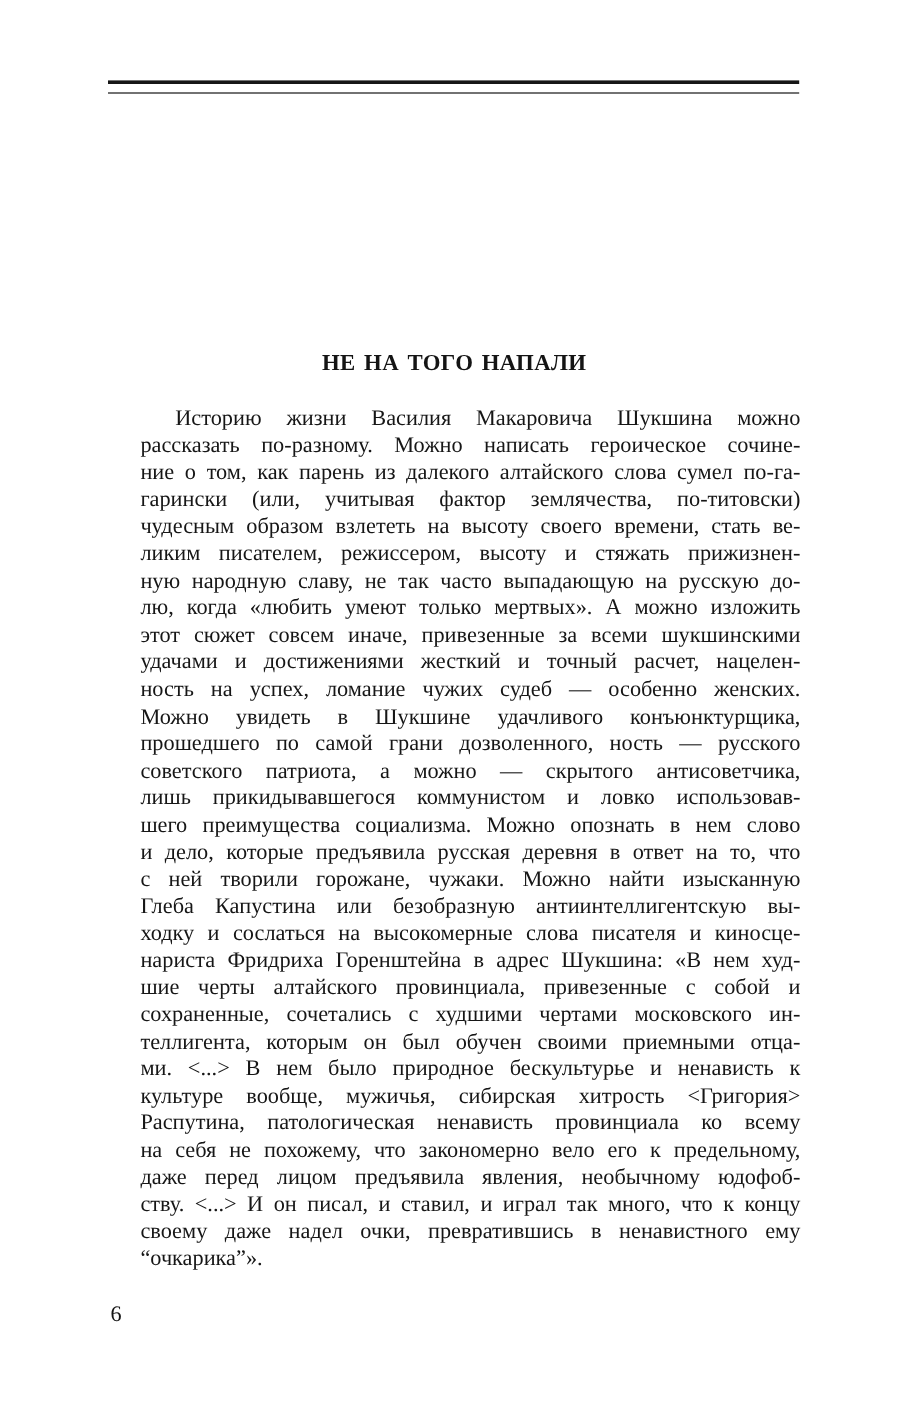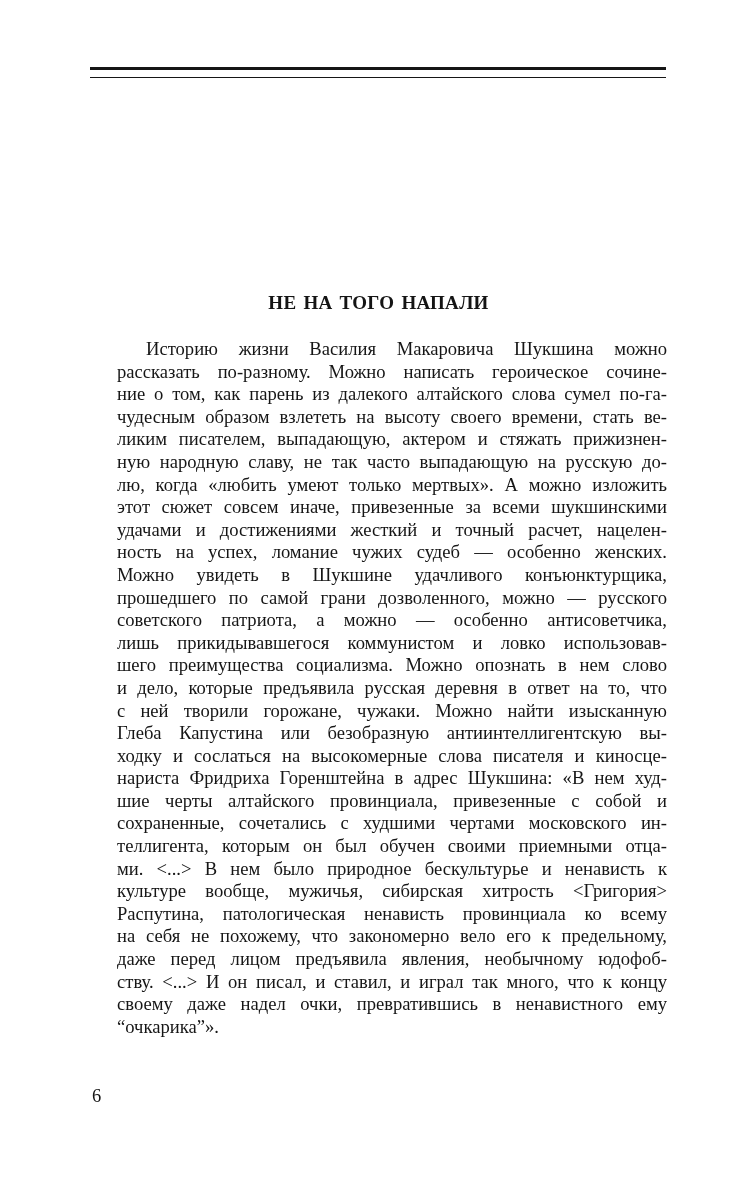--- a/index.html
+++ b/index.html
@@ -73,30 +73,31 @@
 </head>
 <body>
 
 <div class="page">
   <div class="header-rule"></div>
   <h1 class="chapter-title">НЕ НА ТОГО НАПАЛИ</h1>
   <div class="body-text">
       <div class="line first">Историю жизни Василия Макаровича Шукшина можно</div>
       <div class="line">рассказать по-разному. Можно написать героическое сочине-</div>
       <div class="line">ние о том, как парень из далекого алтайского слова сумел по-га-</div>
+      <div class="line">гарински (или, учитывая фактор землячества, по-титовски)</div>
       <div class="line">чудесным образом взлететь на высоту своего времени, стать ве-</div>
-      <div class="line">ликим писателем, выпадающую, актером и стяжать прижизнен-</div>
+      <div class="line">ликим писателем, режиссером, высоту и стяжать прижизнен-</div>
       <div class="line">ную народную славу, не так часто выпадающую на русскую до-</div>
       <div class="line">лю, когда «любить умеют только мертвых». А можно изложить</div>
       <div class="line">этот сюжет совсем иначе, привезенные за всеми шукшинскими</div>
       <div class="line">удачами и достижениями жесткий и точный расчет, нацелен-</div>
       <div class="line">ность на успех, ломание чужих судеб — особенно женских.</div>
       <div class="line">Можно увидеть в Шукшине удачливого конъюнктурщика,</div>
-      <div class="line">прошедшего по самой грани дозволенного, можно — русского</div>
-      <div class="line">советского патриота, а можно — особенно антисоветчика,</div>
+      <div class="line">прошедшего по самой грани дозволенного, ность — русского</div>
+      <div class="line">советского патриота, а можно — скрытого антисоветчика,</div>
       <div class="line">лишь прикидывавшегося коммунистом и ловко использовав-</div>
       <div class="line">шего преимущества социализма. Можно опознать в нем слово</div>
       <div class="line">и дело, которые предъявила русская деревня в ответ на то, что</div>
       <div class="line">с ней творили горожане, чужаки. Можно найти изысканную</div>
       <div class="line">Глеба Капустина или безобразную антиинтеллигентскую вы-</div>
       <div class="line">ходку и сослаться на высокомерные слова писателя и киносце-</div>
       <div class="line">нариста Фридриха Горенштейна в адрес Шукшина: «В нем худ-</div>
       <div class="line">шие черты алтайского провинциала, привезенные с собой и</div>
       <div class="line">сохраненные, сочетались с худшими чертами московского ин-</div>
       <div class="line">теллигента, которым он был обучен своими приемными отца-</div>

